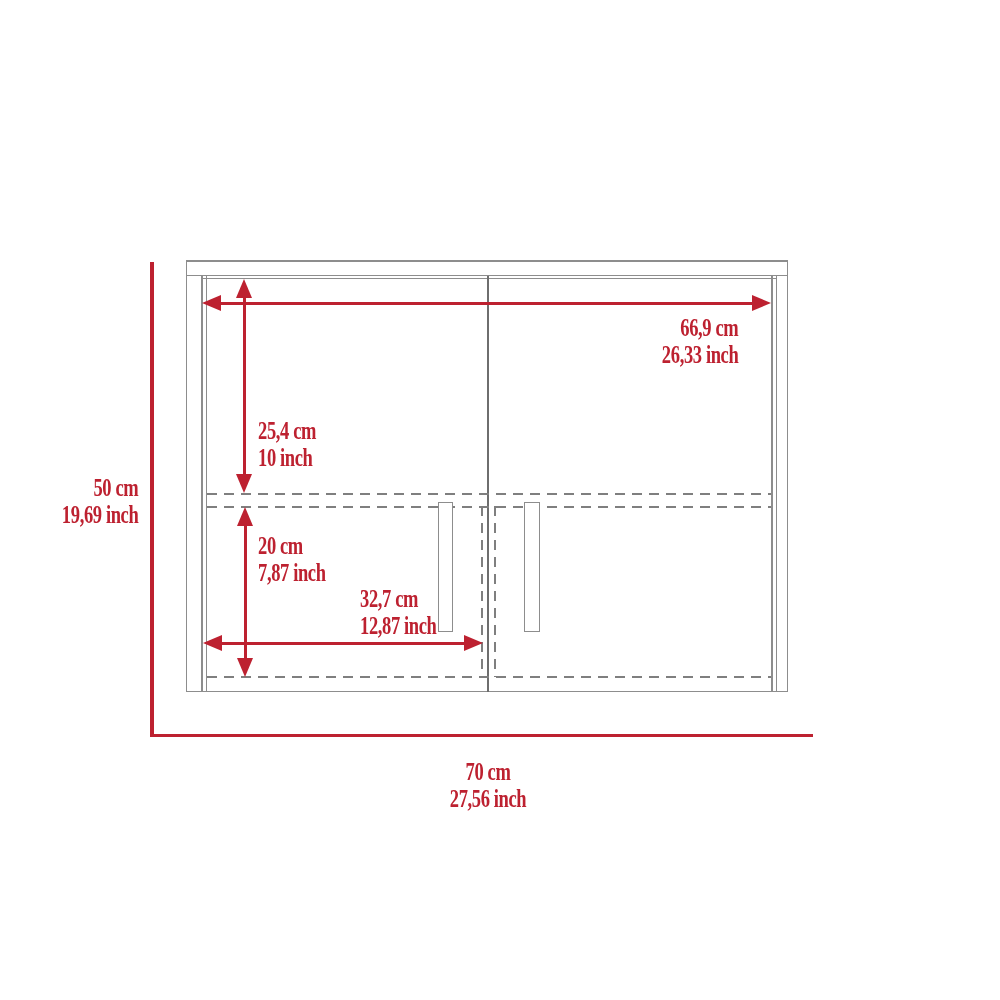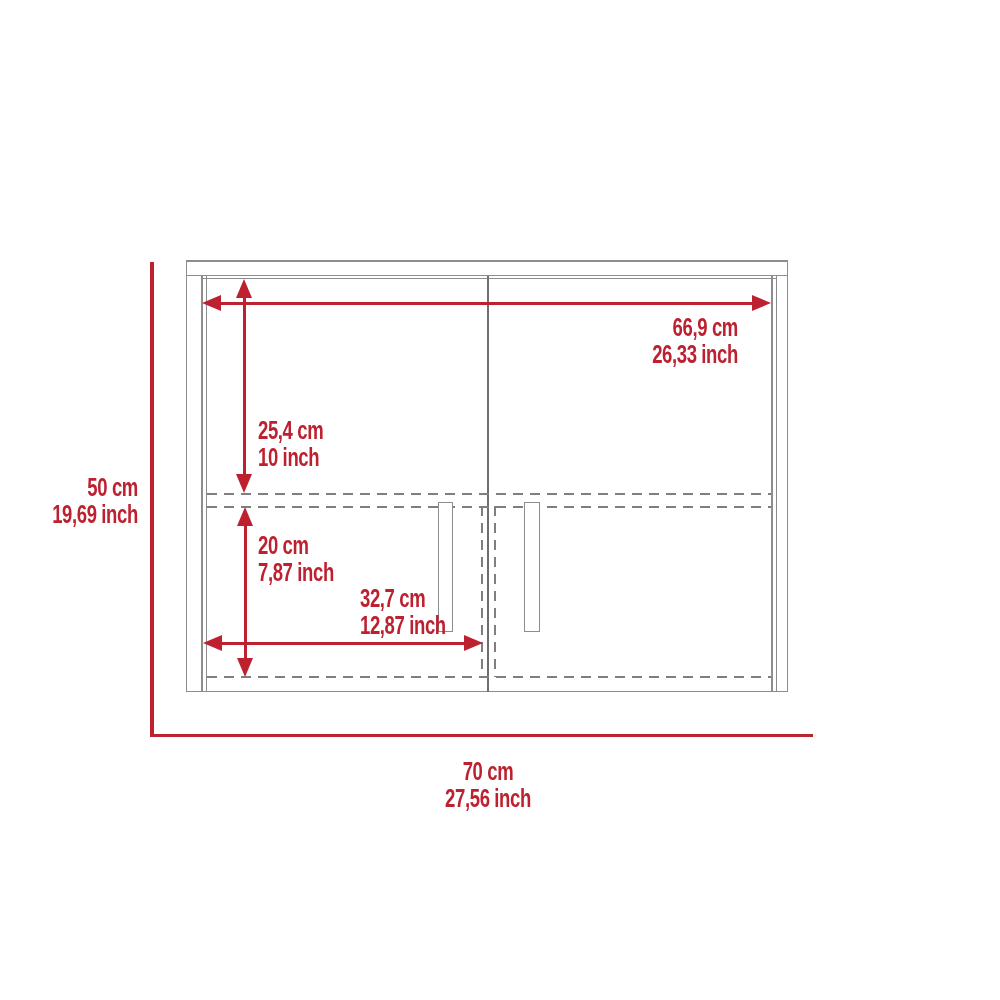--- a/index.html
+++ b/index.html
@@ -1,21 +1,21 @@
 <!DOCTYPE html>
 <html><head>
 <meta charset="utf-8">
 <style>
   html,body{margin:0;padding:0;background:#ffffff;}
   .canvas{
     position:relative;
     width:1000px;height:1000px;
     background:#ffffff;
     overflow:hidden;
-    font-family:Liberation Sans, sans-serif;
+    font-family:Liberation Serif, serif;
   }
   
   .gl{position:absolute;background:#8d8d8d;}
   .gl-dark{position:absolute;background:#6e6e6e;}
   .dash-h{position:absolute;height:2px;background:repeating-linear-gradient(90deg,#7f7f7f 0 10px,transparent 10px 17px);}
   .dash-v{position:absolute;width:2px;background:repeating-linear-gradient(180deg,#7f7f7f 0 10px,transparent 10px 17px);}
   .handle{position:absolute;background:#ffffff;border:1.5px solid #8d8d8d;box-sizing:border-box;}
   
   .rl{position:absolute;background:#bd2130;}
   .ah{position:absolute;width:0;height:0;border-style:solid;}

